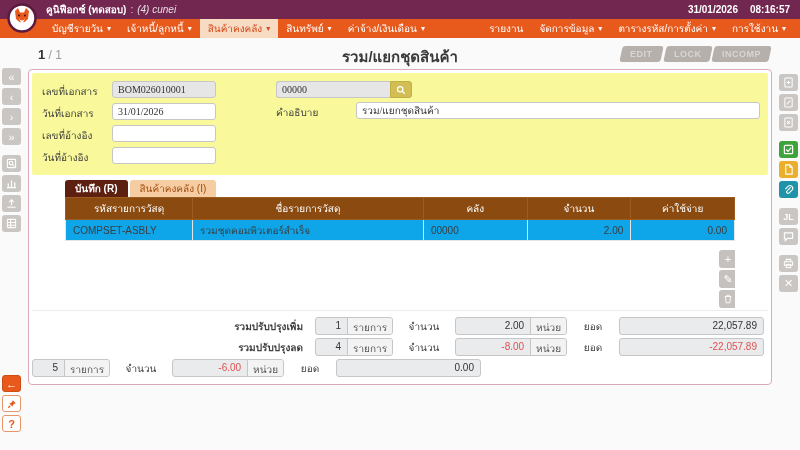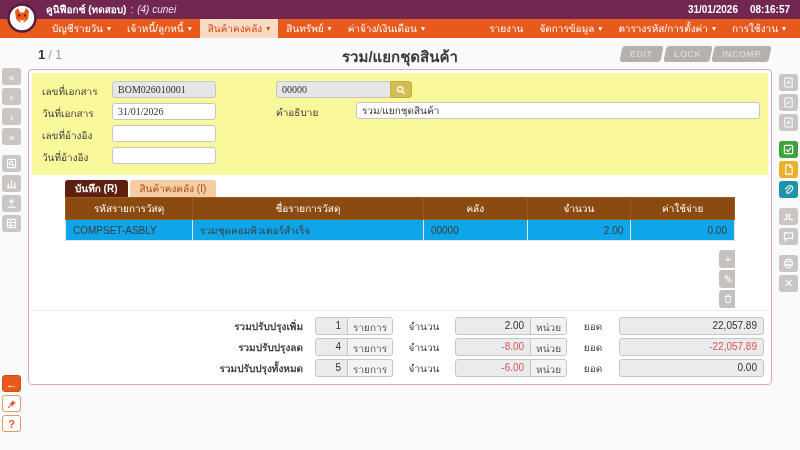--- a/index.html
+++ b/index.html
@@ -420,21 +420,20 @@
             <span class="grp-val neg">-8.00</span>
             <span class="grp-suffix">หน่วย</span>
           </div>
           <span class="midlbl w-amtlbl">ยอด</span>
           <div class="grp grp-amount">
             <span class="grp-val neg">-22,057.89</span>
           </div>
         </div>
 
         <div class="sum-row">
-          <span class="sum-label">รวมปรับปรุงทั้งหมด</span>
           <div class="grp grp-count">
             <span class="grp-val">5</span>
             <span class="grp-suffix">รายการ</span>
           </div>
           <span class="midlbl w-qtylbl">จำนวน</span>
           <div class="grp grp-qty">
             <span class="grp-val neg">-6.00</span>
             <span class="grp-suffix">หน่วย</span>
           </div>
           <span class="midlbl w-amtlbl">ยอด</span>

